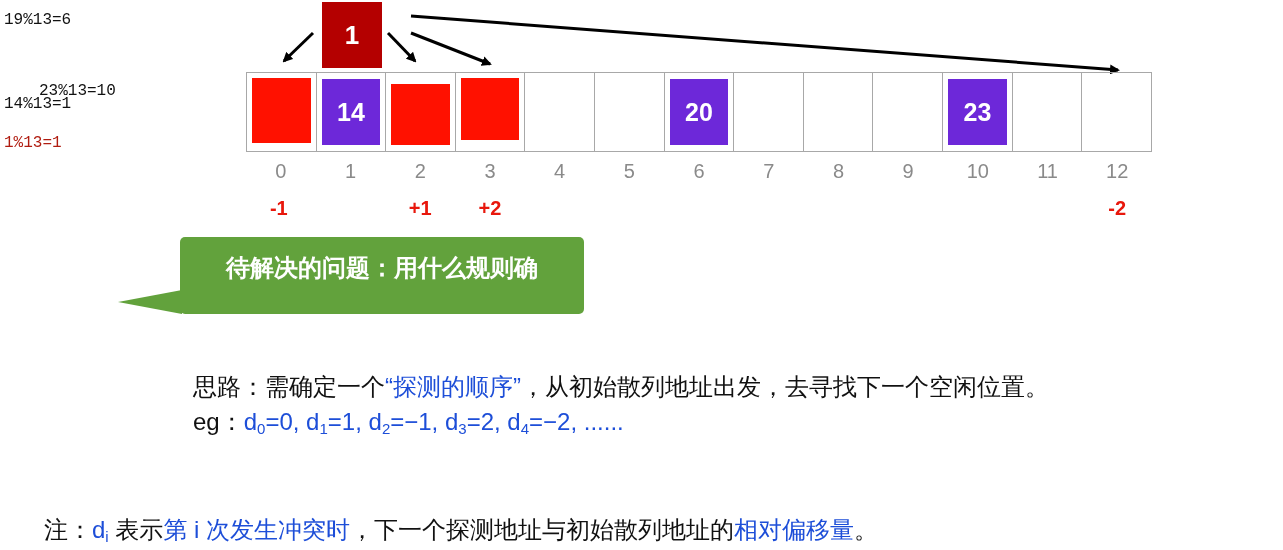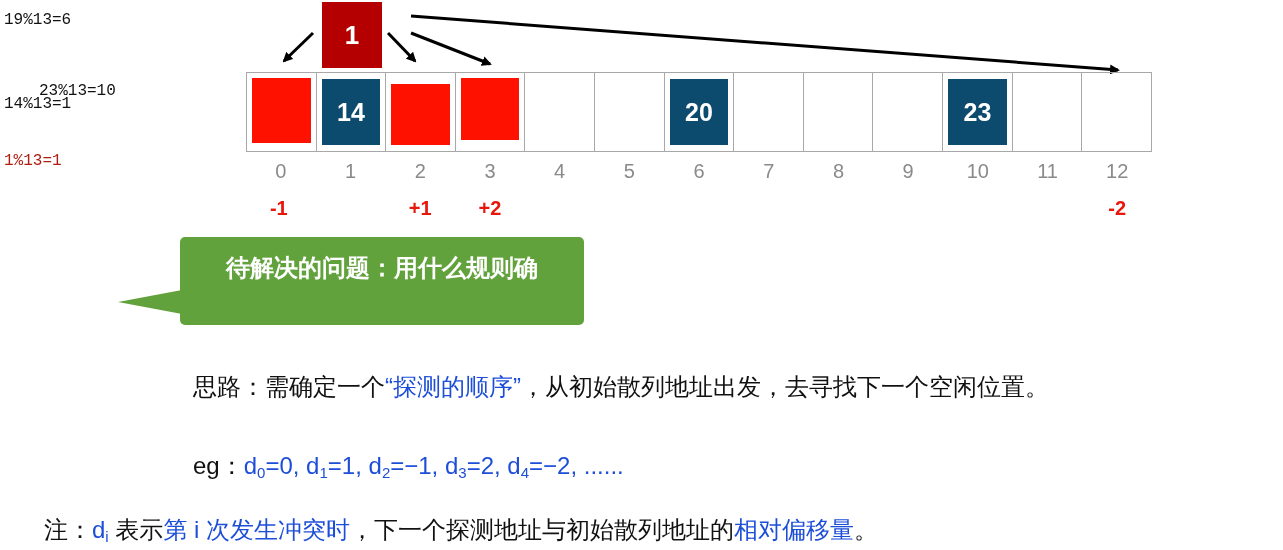--- a/index.html
+++ b/index.html
@@ -1,43 +1,43 @@
 <!DOCTYPE html>
 <html><head>
 <meta charset="utf-8">
 <style>
   html, body { margin:0; padding:0; background:#ffffff; }
   body { width:1283px; height:550px; position:relative; overflow:hidden;
          font-family: "Liberation Sans", "DejaVu Sans", sans-serif; color:#111; }
   .calc { position:absolute; left:4px; font-size:16px; line-height:22px;font-family:Liberation Mono, monospace; }
-  .calc.c0 { top:9px; } .calc.c1 { top:53px;margin-top:40px; } .calc.c2 { top:80px;margin-left:35px; } .calc.c3 { top:150px; }
+  .calc.c0 { top:9px; } .calc.c1 { top:53px;margin-top:40px; } .calc.c2 { top:80px;margin-left:35px; } .calc.c3 { top:132px; }
   .dark-red { color:#b01c10; }
   .new-key { position:absolute; left:322px; top:2px; width:60px; height:66px; background:#b40000;
              color:#fff; font-weight:bold; font-size:26px; display:flex; align-items:center; justify-content:center; }
   .array { position:absolute; left:246px; top:72px; width:906px; height:80px; display:flex;
            border:1px solid #a8a8a8; box-sizing:border-box; }
   .cell { flex:1; border-right:1px solid #a8a8a8; position:relative; box-sizing:border-box; }
   .cell:last-child { border-right:none; }
   .fill { position:absolute; left:5px; right:5px; top:6px; bottom:6px; display:flex; align-items:center;
           justify-content:center; color:#fff; font-weight:bold; font-size:25px; }
-  .fill.blue { background:#0c4a6e; }
+  .fill.blue { background:#6d28d9; }
   .fill.red { background:#ff1100; }
   .fill.red.s2 { top:11px; } .fill.red.s3 { top:5px; bottom:11px; } .fill.red.s0 { top:5px; bottom:8px; }
   .idx { position:absolute; top:160px; width:69.7px; text-align:center; color:#8a8a8a; font-size:20px; }
   .off { position:absolute; top:197px; width:69.7px; text-align:center; color:#e8170c; font-weight:bold; font-size:20px; }
   svg.arrows { position:absolute; left:0; top:0; width:1283px; height:230px; pointer-events:none; }
-  .bubble { position:absolute; left:180px; top:237px; width:404px; height:88px; background:#62a23c;
+  .bubble { position:absolute; left:180px; top:237px; width:404px; height:77px; background:#62a23c;
             border-radius:5px; color:#fff; font-weight:bold; font-size:24px; line-height:37px;
             text-align:center; padding-top:12px; box-sizing:border-box; }
   .bubble-tail { position:absolute; left:118px; top:290px; width:0; height:0;
                  border-top:12px solid transparent; border-bottom:12px solid transparent; border-right:64px solid #62a23c; }
   .line { position:absolute; font-size:24px; white-space:nowrap; }
   .red { color:#1d4ed8; }
   .l1 { left:193px; top:371px; }
-  .l2 { left:193px; top:450px; }
+  .l2 { left:193px; top:406px; }
   .l3 { left:44px; top:514px;text-align:right; }
   sub { font-size:15px; vertical-align:-4px; }
 </style>
 </head>
 <body>
 
 <div class="calc c0">19%13=6</div>
 <div class="calc c1">14%13=1</div>
 <div class="calc c2">23%13=10</div>
 <div class="calc c3 dark-red">1%13=1</div>

